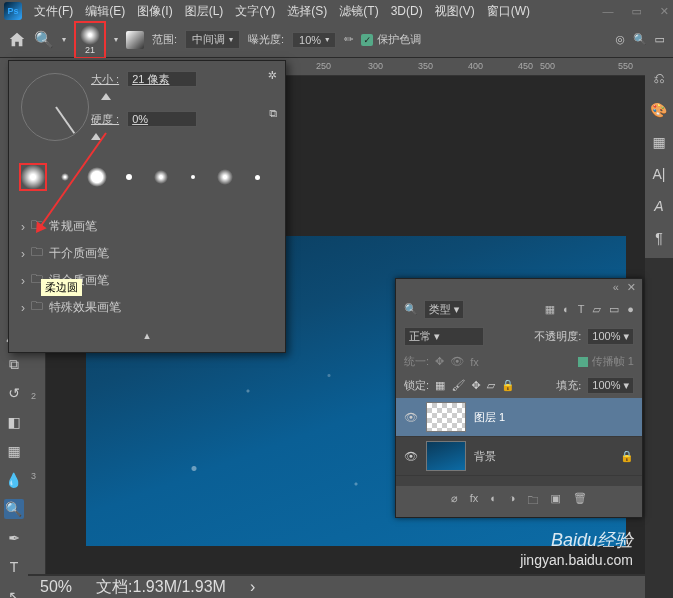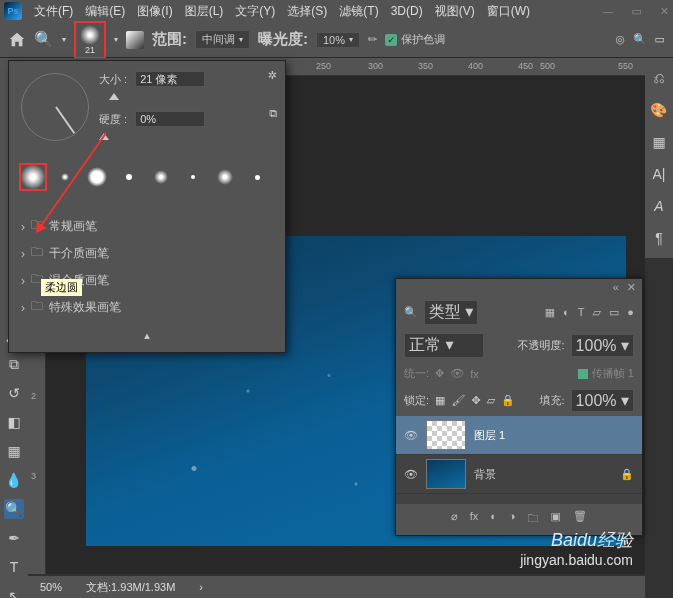--- a/index.html
+++ b/index.html
@@ -7,38 +7,38 @@
 .menubar{height:22px;background:#535353;display:flex;align-items:center;padding:0 4px;gap:12px;}
 .menubar .logo{width:18px;height:18px;background:linear-gradient(135deg,#001e36,#31a8ff);border-radius:3px;display:flex;align-items:center;justify-content:center;font-size:9px;font-weight:bold;color:#31a8ff;}
 .menubar .mi{color:#ddd;cursor:pointer;font-size:12px;}
 .winbtns{margin-left:auto;display:flex;gap:18px;color:#888;}
 .optbar{height:36px;background:#535353;border-bottom:1px solid #2a2a2a;display:flex;align-items:center;padding:0 8px;gap:8px;}
 .home{width:18px;height:18px;}
 .brush-chip{border:2px solid #e33;padding:2px 4px;display:flex;flex-direction:column;align-items:center;gap:0;}
 .brush-dot{width:20px;height:20px;background:radial-gradient(circle,#fff 10%,rgba(255,255,255,0) 70%);border-radius:50%;}
 .brush-num{font-size:9px;color:#ddd;}
 .caret{color:#ccc;font-size:8px;}
-.lbl{color:#ccc;font-size:15px;font-weight:bold;}
+.lbl{color:#ccc;font-size:11px;}
 .sel{background:#3f3f3f;border:1px solid #555;padding:1px 6px;font-size:11px;display:inline-flex;align-items:center;gap:4px;}
 .chk{display:inline-flex;align-items:center;gap:4px;font-size:11px;}
 .tick{width:12px;height:12px;background:#5a8;border-radius:2px;display:inline-flex;align-items:center;justify-content:center;color:#222;font-size:9px;}
 .toolbar{position:absolute;left:0;top:58px;width:28px;background:#535353;display:flex;flex-direction:column;gap:9px;padding:6px 4px;}
 .tool{width:20px;height:20px;display:flex;align-items:center;justify-content:center;color:#ccc;font-size:14px;}
 .rightbar{position:absolute;right:0;top:58px;width:28px;background:#535353;display:flex;flex-direction:column;gap:12px;padding:10px 4px;}
 .canvas-area{position:absolute;left:28px;top:58px;right:28px;bottom:24px;background:#282828;}
 .ruler-h{height:18px;background:#535353;border-bottom:1px solid #333;position:relative;overflow:hidden;font-size:9px;color:#aaa;}
 .ruler-h span{position:absolute;top:3px;}
 .canvas-body{position:absolute;left:0;top:18px;right:0;bottom:0;display:flex;}
 .ruler-v{width:18px;background:#535353;border-right:1px solid #333;position:relative;font-size:9px;color:#aaa;}
 .ruler-v span{position:absolute;left:3px;transform:translateY(-50%);}
 .work{flex:1;position:relative;overflow:hidden;background:#282828;}
 .img{position:absolute;left:40px;top:160px;width:540px;height:310px;background:linear-gradient(160deg,#0a3a5a 0%,#0d4a72 30%,#0a5f95 55%,#0c6ba5 100%);overflow:hidden;}
 .img::before{content:"";position:absolute;inset:0;background:radial-gradient(circle at 10% 20%,rgba(255,255,255,.4) 0 1px,transparent 2px),radial-gradient(circle at 30% 50%,rgba(255,255,255,.3) 0 1px,transparent 2px),radial-gradient(circle at 70% 30%,rgba(255,255,255,.5) 0 2px,transparent 3px),radial-gradient(circle at 50% 80%,rgba(255,255,255,.3) 0 1px,transparent 2px),radial-gradient(circle at 85% 60%,rgba(255,255,255,.35) 0 1px,transparent 2px),radial-gradient(circle at 20% 75%,rgba(255,255,255,.4) 0 2px,transparent 3px),radial-gradient(circle at 60% 15%,rgba(255,255,255,.3) 0 1px,transparent 2px),radial-gradient(circle at 45% 45%,rgba(255,255,255,.25) 0 1px,transparent 2px);}
 .popup{position:absolute;left:8px;top:60px;width:278px;background:#535353;border:1px solid #222;box-shadow:3px 3px 8px rgba(0,0,0,.5);padding:10px;}
-.pop-top{display:flex;gap:8px;}
+.pop-top{display:flex;text-decoration:underline;}
 .angle-box{width:68px;height:68px;border:1px solid #777;border-radius:50%;position:relative;margin:2px;}
 .angle-box::after{content:"";position:absolute;left:50%;top:50%;width:2px;height:32px;background:#ccc;transform-origin:top;transform:rotate(-35deg);}
 .pop-ctrls{flex:1;}
 .prow{display:flex;align-items:center;gap:8px;margin-bottom:4px;font-size:11px;}
 .prow input{width:70px;background:#3a3a3a;border:1px solid #555;color:#ddd;padding:1px 4px;font-size:11px;}
 .sldr{height:14px;position:relative;margin:0 0 6px;}
 .sldr .tri{position:absolute;left:10px;top:2px;width:0;height:0;border-left:5px solid transparent;border-right:5px solid transparent;border-bottom:7px solid #ccc;}
 .gear{position:absolute;right:8px;top:8px;color:#ccc;}
 .br-grid{margin-top:12px;display:flex;gap:4px;align-items:center;}
 .br{width:28px;height:28px;display:flex;align-items:center;justify-content:center;}
@@ -49,30 +49,30 @@
 .folders{margin-top:22px;}
 .frow{display:flex;align-items:center;gap:6px;padding:3px 2px;font-size:12px;}
 .fic{color:#bbb;}
 .pop-tri{text-align:center;margin-top:8px;}
 .arrow{position:absolute;left:96px;top:72px;width:2px;height:120px;background:#e33;transform:rotate(35deg);transform-origin:top;}
 .arrow::after{content:"";position:absolute;left:-5px;bottom:-2px;border-left:6px solid transparent;border-right:6px solid transparent;border-top:10px solid #e33;}
 .layers{position:absolute;right:30px;top:278px;width:248px;background:#535353;border:1px solid #222;box-shadow:0 0 6px rgba(0,0,0,.6);}
 .layers .hdr{background:#424242;padding:3px 8px;display:flex;align-items:center;font-size:11px;}
 .layers .hdr .cls{margin-left:auto;color:#aaa;}
 .lrow{padding:4px 8px;display:flex;align-items:center;gap:6px;font-size:11px;}
-.lsel{background:#3a3a3a;border:1px solid #555;padding:1px 4px;font-size:16px;}
+.lsel{background:#3a3a3a;border:1px solid #555;padding:1px 4px;font-size:11px;}
 .licons{display:flex;gap:8px;margin-left:auto;color:#bbb;}
 .layer-list{background:#424242;}
 .layer{display:flex;align-items:center;gap:8px;padding:4px 8px;border-bottom:1px solid #393939;}
 .eye{width:14px;color:#ccc;}
 .thumb{width:40px;height:30px;border:1px solid #777;}
 .th-trans{background:repeating-conic-gradient(#ccc 0 25%,#fff 0 50%) 0 0/10px 10px;}
 .th-img{background:linear-gradient(160deg,#0a3a5a,#0c6ba5);}
 .lfoot{display:flex;gap:12px;justify-content:center;padding:6px;color:#bbb;background:#535353;}
-.status{position:absolute;left:28px;right:28px;bottom:0;height:22px;background:#535353;display:flex;align-items:center;gap:24px;padding:0 12px;font-size:11px;color:#ddd;}
+.status{position:absolute;left:28px;right:28px;bottom:0;height:22px;background:#535353;display:flex;align-items:center;gap:24px;padding:0 12px;font-size:16px;color:#ddd;}
 .watermark{position:absolute;right:40px;bottom:30px;color:rgba(255,255,255,.85);font-size:18px;font-style:italic;pointer-events:none;text-align:right;}
 .watermark .sub{font-size:14px;font-style:normal;}
 </style>
 </head>
 <body>
 
 <div class="menubar">
   <div class="logo">Ps</div>
   <span class="mi">文件(F)</span>
   <span class="mi">编辑(E)</span>

